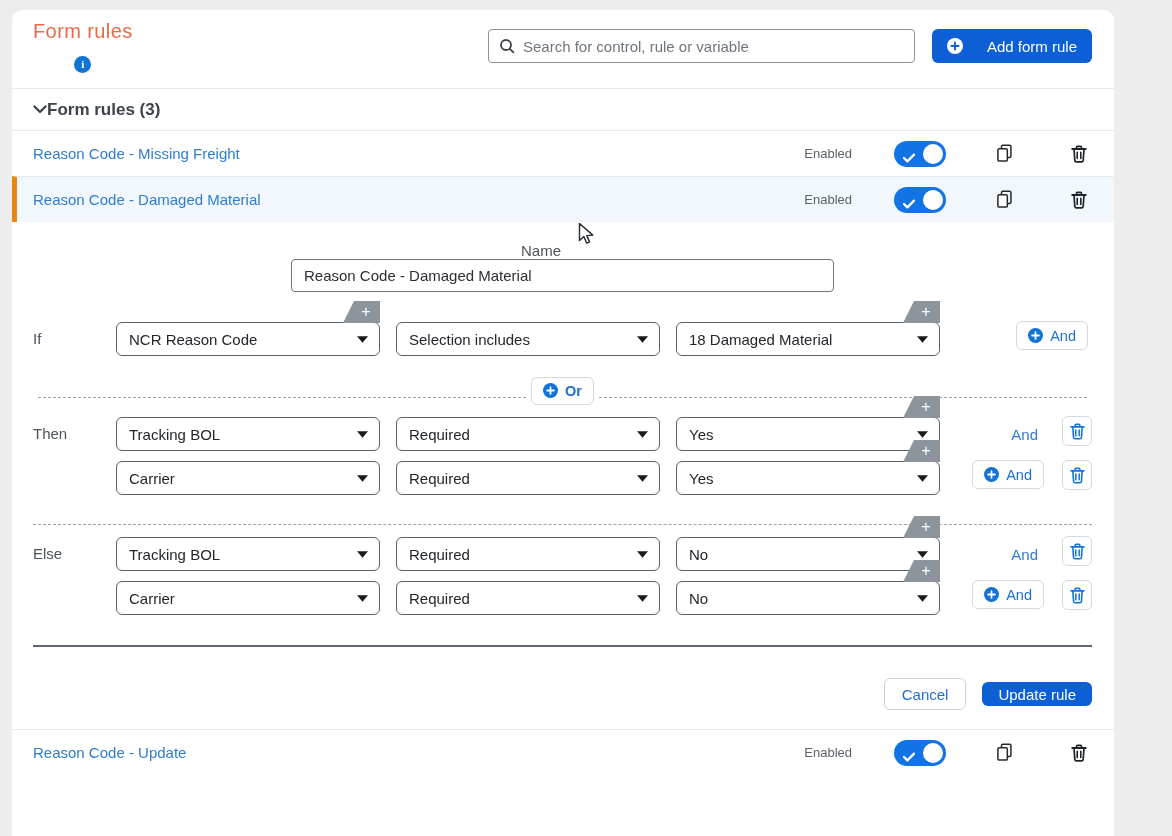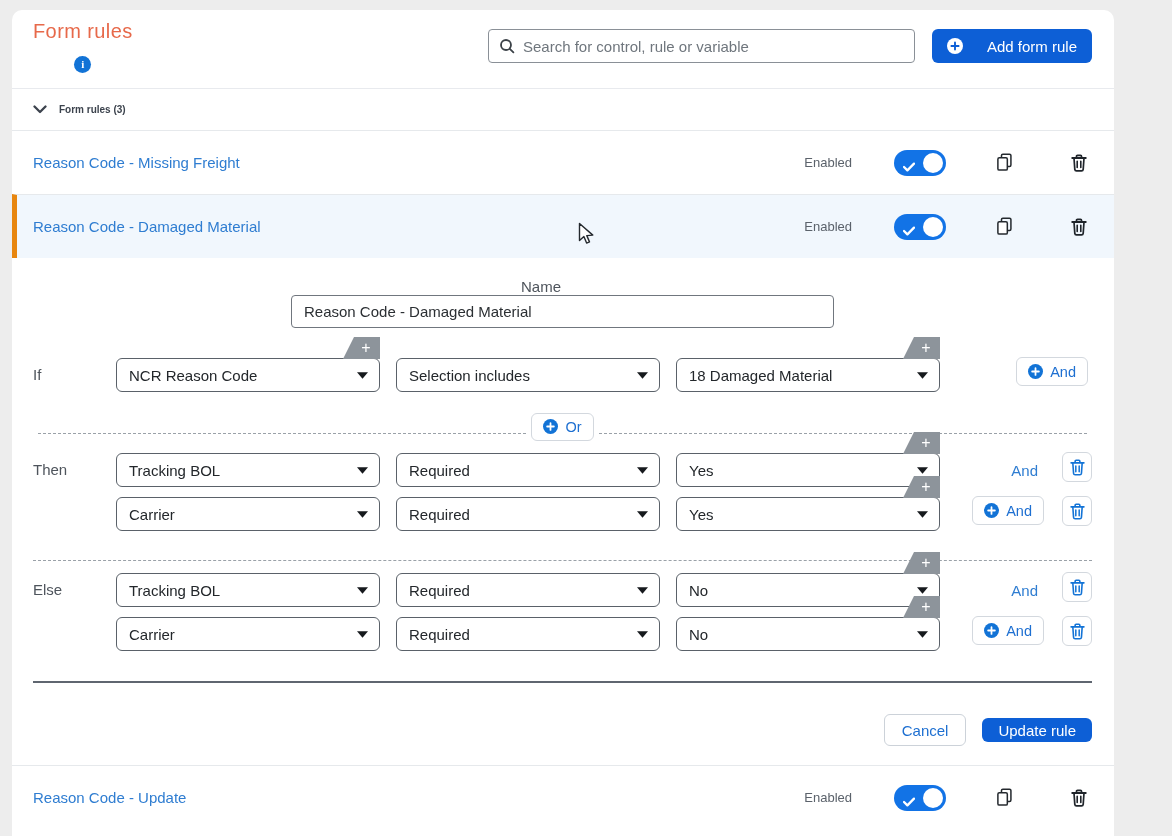--- a/index.html
+++ b/index.html
@@ -24,25 +24,25 @@
                       font-family:"Liberation Sans", sans-serif; background:transparent; }
   .search-box input::placeholder { color:#6f767d; }
   .btn-primary { height:34px; background:#0d5fd6; border:none; border-radius:6px; color:#fff;
                  font-size:15px; display:flex; align-items:center; gap:24px; padding:0 15px;
                  cursor:pointer; font-family:"Liberation Sans", sans-serif; }
 
   .divider { height:1px; background:#e8eaee; }
   .divider.under-top { margin-top:25px; }
 
   
-  .section-header { display:flex; align-items:center; gap:12px; padding:0 21px; height:41px;
-                    font-size:10px; font-weight:bold; color:#3c434d; cursor:pointer; }
+  .section-header { display:flex; align-items:center; padding:0 21px; height:41px;
+                    font-size:17px; font-weight:bold; color:#3c434d; cursor:pointer; }
 
   
-  .rule-row { display:flex; align-items:center; height:64px; padding:0 27px 0 21px;
+  .rule-row { display:flex; align-items:center; height:46px; padding:0 27px 0 21px;
               border-top:1px solid #e6e9ec; background:#fff;gap:32px; }
   .rule-row.selected { background:#f1f7fd; border-left:5px solid #e8860f; padding-left:16px; }
   .rule-title { font-size:15px; color:#2f7dd1; cursor:pointer; }
   .spacer { flex:1; }
   .status-label { font-size:13px; color:#5b626b; margin-right:10px; }
   .toggle { width:52px; height:26px; border-radius:13px; background:#1273e6; position:relative;
             cursor:pointer; flex:none; }
   .toggle .tick { position:absolute; left:9px; top:8px; }
   .toggle .knob { position:absolute; right:3px; top:3px; width:20px; height:20px;
                   background:#fff; border-radius:50%; }
@@ -74,21 +74,21 @@
                  align-items:center; gap:7px; cursor:pointer;
                  font-family:"Liberation Sans", sans-serif; }
   .icon-btn { width:30px; height:30px; border:1px solid #d3d8de; border-radius:6px; background:#fff;
               color:#1273d6; display:flex; align-items:center; justify-content:center;
               cursor:pointer; margin-left:18px; margin-bottom:5px; }
   .and-text { font-size:15px; color:#2f7dd1; margin-bottom:8px; cursor:pointer; }
   .mb6 { margin-bottom:6px; }
 
   .or-row { display:flex; align-items:center; margin-top:27px; height:28px; }
   .dash-seg { flex:1; border-top:1.5px dashed #9aa1a8; margin:0 5px; }
-  .btn-or { height:28px; margin-bottom:13px; }
+  .btn-or { height:28px; margin-bottom:13px;font-weight:bold; }
 
   .dashed-divider { border:none; border-top:1.5px dashed #9aa1a8; margin-top:29px; }
   .solid-divider { height:2px; background:#5f6670; margin-top:30px; }
 
   .buttons-row { display:flex; justify-content:flex-end; align-items:center; gap:16px;
                  margin-top:31px; }
   .btn-cancel { height:32px; padding:0 17px; border:1px solid #ccd2d9; border-radius:6px;
                 background:#fff; color:#1d6fd1; font-size:15px; cursor:pointer;
                 font-family:"Liberation Sans", sans-serif; }
   .btn-update { height:24px; padding:0 16px; border:none; border-radius:6px; background:#0d5fd6;

